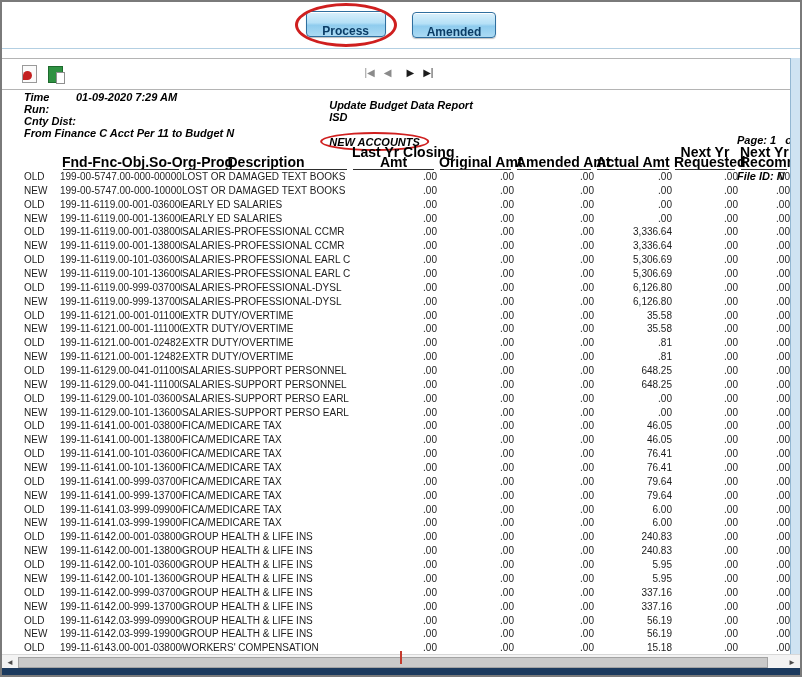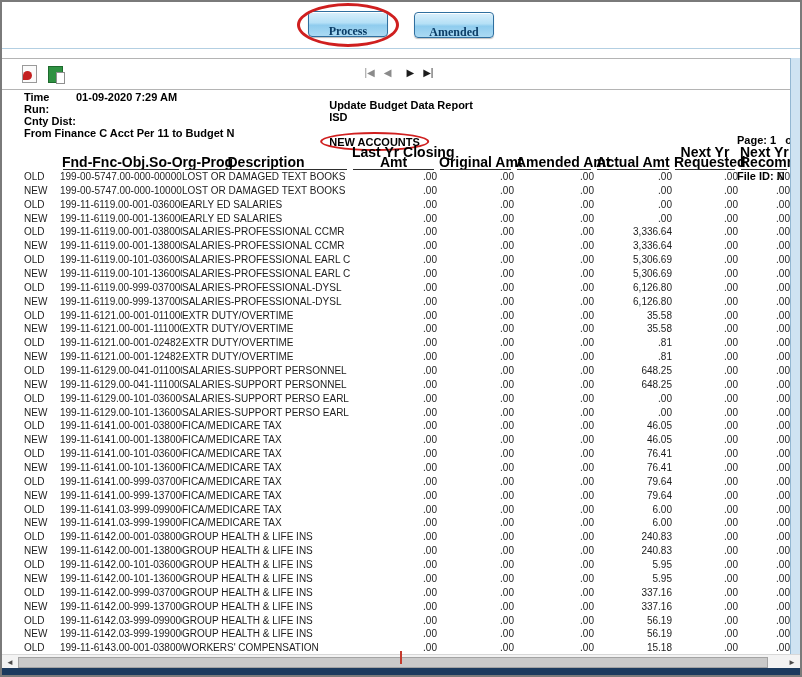--- a/index.html
+++ b/index.html
@@ -4,39 +4,39 @@
 <style>
   html,body{margin:0;padding:0;}
   body{width:802px;height:677px;position:relative;font-family:"Liberation Sans",sans-serif;background:#fff;}
   .window{position:absolute;inset:0;border:2px solid #7a7a7a;background:#fff;box-sizing:border-box;overflow:hidden;}
 
   
   .btnbar{position:absolute;top:0;left:0;right:0;height:46px;display:flex;justify-content:center;align-items:center;gap:26px;border-bottom:1px solid #b3cfe2;background:#fff;}
   .btnwrap{position:relative;display:inline-block;}
   .btn{min-width:80px;height:23px;padding:12px 14px;border:1px solid var(--btn-border);border-radius:4px;
        background:linear-gradient(#daf0fc 0%,#b5e0f6 45%,#8fccee 55%,#abdaf3 100%);
-       color:var(--btn-text);font-weight:bold;font-size:12px;font-family:Liberation Serif, serif;
+       color:var(--btn-text);font-weight:bold;font-size:12px;font-family:Liberation Sans, sans-serif;
        box-shadow:inset 0 1px 0 #fff,0 1px 1px rgba(0,0,0,.25);cursor:pointer;}
   .ellipse{position:absolute;border:3px solid var(--red);border-radius:50%;pointer-events:none;}
   .ellipse.process{left:-11px;right:-11px;top:-8px;bottom:-8px;}
 
   
   .toolbar{position:absolute;top:56px;left:0;right:0;height:30px;border-top:1px solid #b4b4b4;border-bottom:1px solid #b4b4b4;background:#fff;}
   .export-icons{position:absolute;left:20px;top:6px;display:flex;gap:11px;align-items:center;}
   .icon-pdf{width:13px;height:16px;background:#fbfbfb;border:1px solid #9a9a9a;position:relative;cursor:pointer;}
   .icon-pdf::after{content:"";position:absolute;left:0px;bottom:2px;width:9px;height:9px;background:#c42020;border-radius:55% 55% 55% 0;}
   .icon-xls{width:13px;height:15px;background:#2f9242;border:1px solid #1d6a2d;position:relative;cursor:pointer;}
   .icon-xls::after{content:"";position:absolute;right:-3px;bottom:-2px;width:7px;height:10px;background:#fff;border:1px solid #8f8f8f;}
   .pagenav{position:absolute;left:50%;transform:translateX(-53%);top:7px;display:flex;gap:9px;align-items:center;font-size:10px;}
   .pagenav span{cursor:pointer;line-height:14px;}
   .nav-dim{color:#8b8b8b;}
   .nav-on{color:#1c1c1c;}
 
   
-  .meta{position:absolute;top:89px;left:0;right:0;height:45px;font-size:11px;font-weight:bold;color:#000;}
+  .meta{position:absolute;top:89px;left:0;right:0;height:45px;font-size:11px;font-weight:bold;color:#000;font-style:italic;}
   .meta-left{position:absolute;left:22px;top:0;line-height:12px;}
   .meta-row{display:flex;}
   .meta-lab{width:52px;}
   .meta-center{position:absolute;left:50%;transform:translateX(-50%);top:8px;text-align:left;line-height:12px;white-space:nowrap;}
   .section-wrap{position:relative;display:inline-block;margin-top:13px;}
   .ellipse.accounts{left:-9px;right:-9px;top:-4px;bottom:-3px;border-width:2.5px;}
   .meta-right{position:absolute;left:735px;top:19px;line-height:12px;white-space:pre;}
 
   
   table.report{position:absolute;top:134px;left:22px;width:766px;table-layout:fixed;border-collapse:collapse;}

